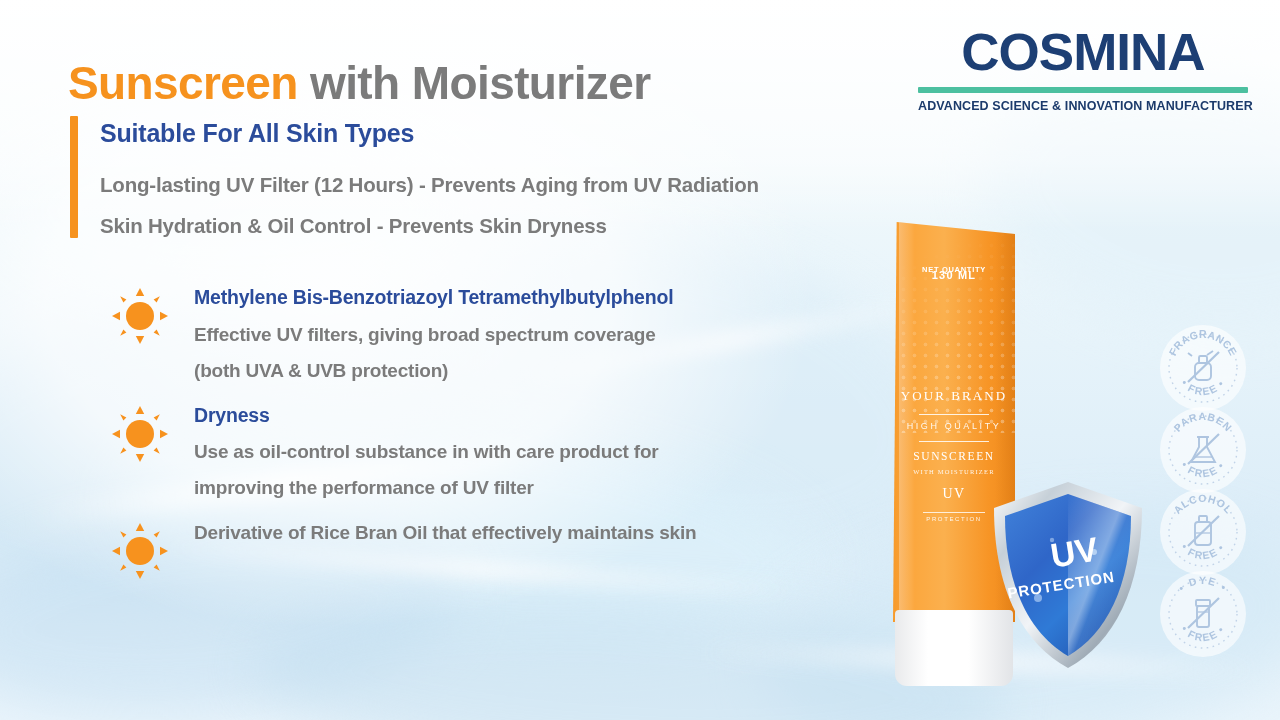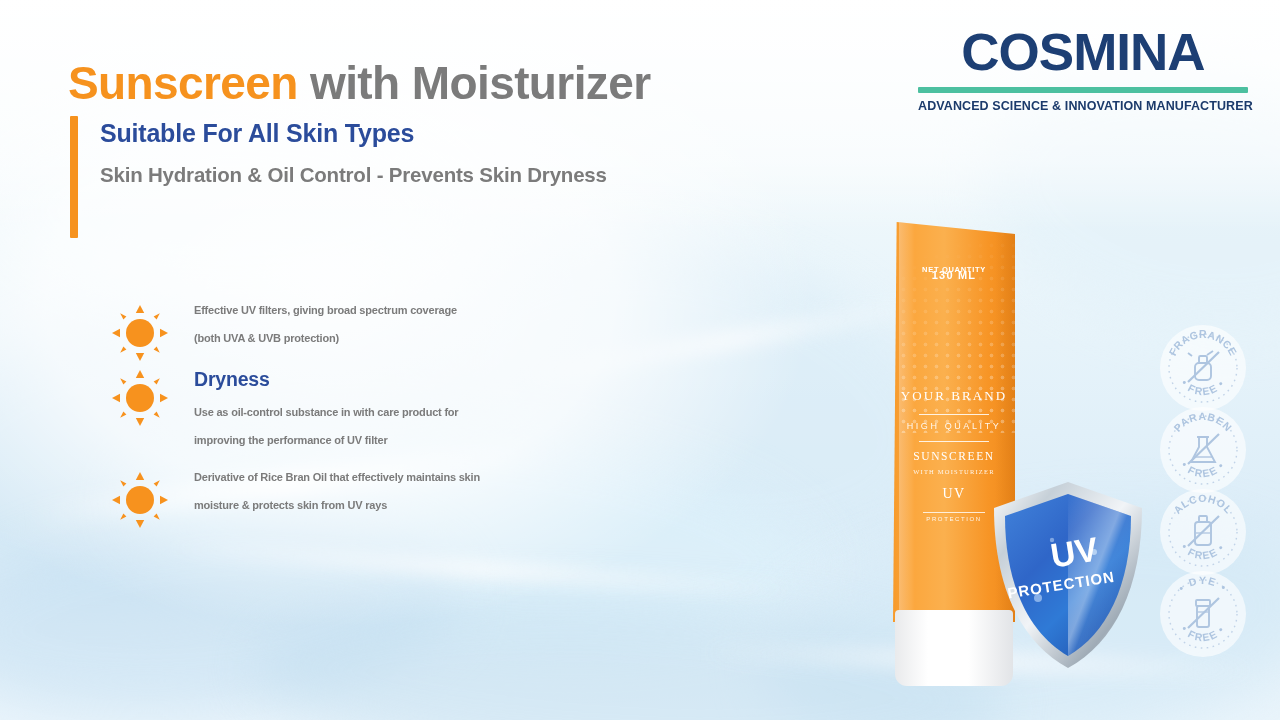--- a/index.html
+++ b/index.html
@@ -89,21 +89,21 @@
   
   #ingredients { position:absolute; left:112px; top:288px; width:720px; }
   .ing { position:relative; padding-left:82px; }
   .ing + .ing { margin-top:26px; }
   .sun { position:absolute; left:0; top:0; width:56px; height:56px; }
   .ing-name {
     font-size:19.5px; font-weight:bold; color:#2b4c9b; line-height:1;
     letter-spacing:-.2px; white-space:nowrap;
   }
   .ing-desc {
-    font-size:11px; font-weight:bold; color:#7b7b7b;
+    font-size:19px; font-weight:bold; color:#7b7b7b;
     letter-spacing:-.2px; line-height:1; margin-top:17px; white-space:nowrap;
   }
 
   
   #tube {
     position:absolute; left:893px; top:222px; width:122px; height:455px;
   }
   .tube-body {
     position:absolute; left:0; top:0; width:122px; height:400px;
     background:linear-gradient(90deg,#f79a2b 0%,#fba63c 14%,#fbb04e 42%,#f79526 78%,#ef8a1c 100%);
@@ -178,20 +178,21 @@
   <div class="logo-tag">ADVANCED SCIENCE &amp; INNOVATION MANUFACTURER</div>
 </div>
 
 <div id="headline">
   <span class="h-orange">Sunscreen</span><span class="h-grey"> with Moisturizer</span>
 </div>
 
 <div id="barblock">
   <div class="accent-bar"></div>
   <div class="sub-head">Suitable For All Skin Types</div>
+  <div class="bar-line bl1">Long-lasting UV Filter (12 Hours) - Prevents Aging from UV Radiation</div>
   <div class="bar-line bl2">Skin Hydration &amp; Oil Control - Prevents Skin Dryness</div>
 </div>
 
 <div id="ingredients">
 
   <div class="ing">
     <span class="sun">
       <svg viewBox="0 0 56 56" width="56" height="56" aria-hidden="true">
         <g fill="#f7921e">
           <circle cx="28" cy="28" r="14"></circle>
@@ -201,20 +202,21 @@
             <polygon points="0,28 8,23.8 8,32.2"></polygon>
             <polygon points="56,28 48,23.8 48,32.2"></polygon>
             <polygon points="8.2,8.2 14.4,11.4 11.4,14.4"></polygon>
             <polygon points="47.8,8.2 44.6,14.4 41.6,11.4"></polygon>
             <polygon points="8.2,47.8 11.4,41.6 14.4,44.6"></polygon>
             <polygon points="47.8,47.8 41.6,44.6 44.6,41.6"></polygon>
           </g>
         </g>
       </svg>
     </span>
+    <div class="ing-name">Methylene Bis-Benzotriazoyl Tetramethylbutylphenol</div>
     <div class="ing-desc">Effective UV filters, giving broad spectrum coverage</div>
     <div class="ing-desc">(both UVA &amp; UVB protection)</div>
   </div>
 
   <div class="ing">
     <span class="sun">
       <svg viewBox="0 0 56 56" width="56" height="56" aria-hidden="true">
         <g fill="#f7921e">
           <circle cx="28" cy="28" r="14"></circle>
           <polygon points="28,0 32.2,8 23.8,8"></polygon>
@@ -243,21 +245,20 @@
           <polygon points="0,28 8,23.8 8,32.2"></polygon>
           <polygon points="56,28 48,23.8 48,32.2"></polygon>
           <polygon points="8.2,8.2 14.4,11.4 11.4,14.4"></polygon>
           <polygon points="47.8,8.2 44.6,14.4 41.6,11.4"></polygon>
           <polygon points="8.2,47.8 11.4,41.6 14.4,44.6"></polygon>
           <polygon points="47.8,47.8 41.6,44.6 44.6,41.6"></polygon>
         </g>
       </svg>
     </span>
     <div class="ing-desc">Derivative of Rice Bran Oil that effectively maintains skin</div>
-    <div class="ing-desc">moisture &amp; protects skin from UV rays</div>
   </div>
 
 </div>
 
 <div id="tube">
   <div class="tube-body">
     <div class="halftone"></div>
     <div class="tube-gloss"></div>
     <div class="tube-shadow"></div>
   </div>

